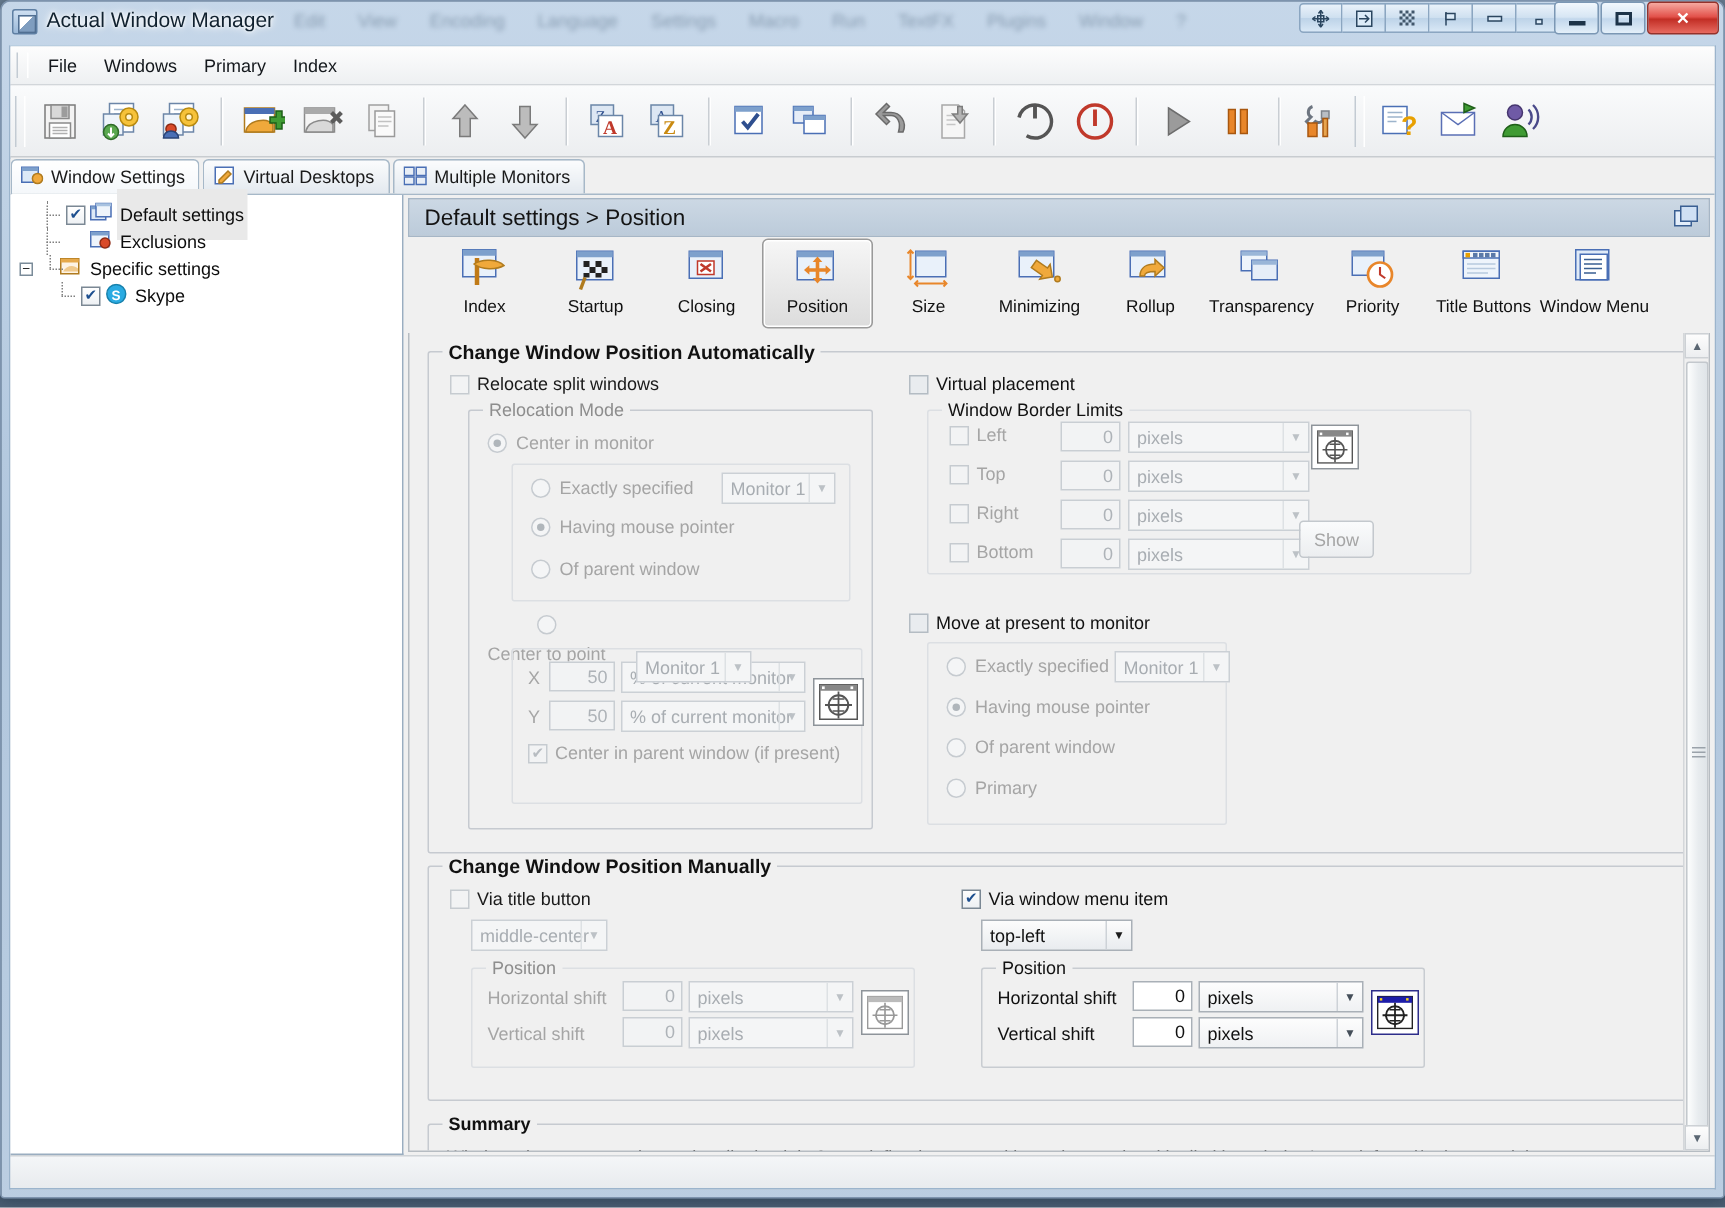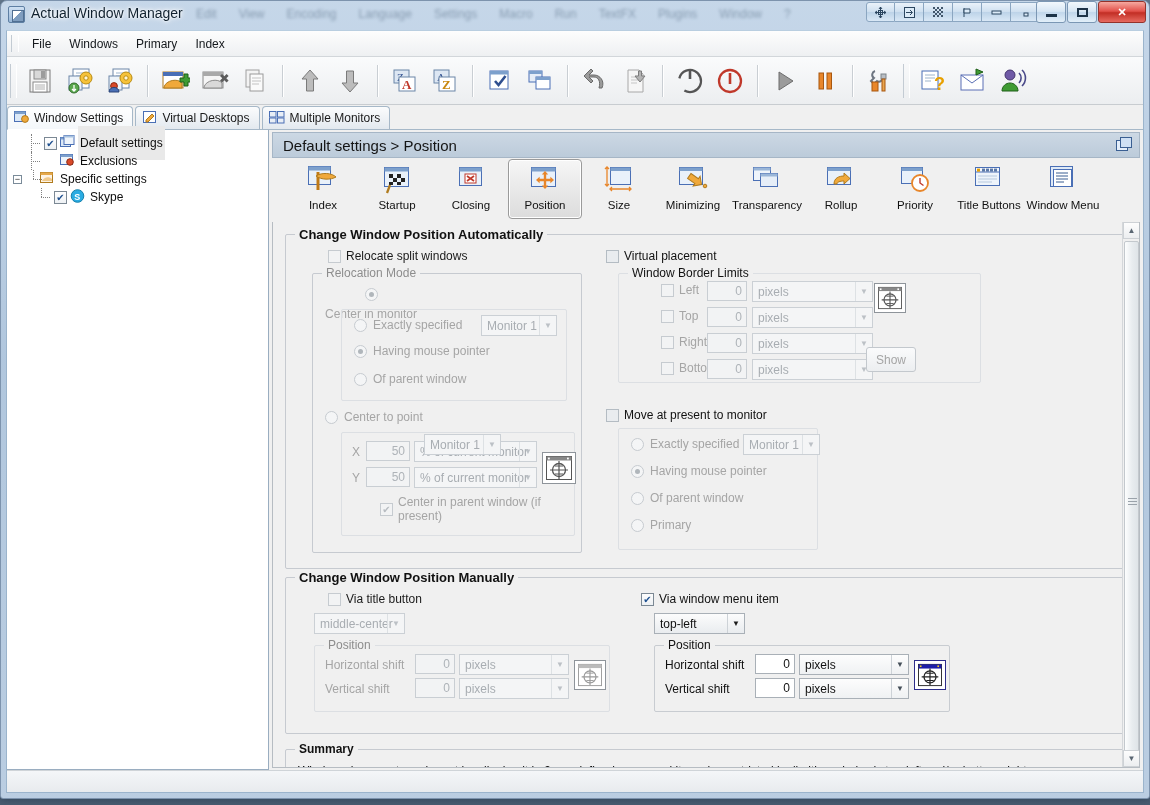--- a/index.html
+++ b/index.html
@@ -277,21 +277,21 @@
     font-size: 12px; color: #111;
   }
   .chk .box {
     width: 13px; height: 13px; flex: 0 0 13px;
     border: 1px solid #7b8894;
     background: linear-gradient(180deg,#fdfdfd,#edf0f3);
     display: flex; align-items: center; justify-content: center;
     font-size: 10px; color: #1d4f8f; line-height: 11px;
   }
   .chk.off .box { background: #e9ecef; border-color:#b4bcc3; }
-  .chk.dis { color: #a5a5a5; margin-left: 28px; }
+  .chk.dis { color: #a5a5a5; }
   .chk.dis .box { border-color: #c6cbd0; background: #f2f3f4; color:#b7bcc1; }
 
   .rad { display: inline-flex; align-items: center; gap: 6px; font-size: 12px; color: #111; }
   .rad .dot {
     width: 13px; height: 13px; flex: 0 0 13px; border-radius: 50%;
     border: 1px solid #8b949c; background: radial-gradient(circle at 40% 35%,#fff,#e7eaed);
     display:flex;align-items:center;justify-content:center;
   }
   .rad .dot i { width:5px;height:5px;border-radius:50%;background:#6e7880; display:none;}
   .rad.on .dot i { display:block; }
@@ -837,35 +837,35 @@
             <rect x="3.5" y="3.5" width="23" height="17" fill="#e9f1fa" stroke="#4a6fb5"></rect>
             <rect x="3.5" y="3.5" width="23" height="3.5" fill="#7da0cc"></rect>
             <path d="M12 13h9l0-3 6 6-6 6 0-3h-9z" fill="#f0a93b" stroke="#b07b1e" transform="rotate(35 19 16)"></path>
             <circle cx="29" cy="22" r="1.8" fill="#f0a93b" stroke="#b07b1e"></circle>
           </svg>
           <div class="ilabel">Minimizing</div>
         </div>
 
         <div class="ibtn">
           <svg width="34" height="32" viewBox="0 0 34 32">
+            <rect x="3.5" y="3.5" width="23" height="17" fill="#e9f1fa" stroke="#4a6fb5"></rect>
+            <rect x="3.5" y="3.5" width="23" height="3.5" fill="#7da0cc"></rect>
+            <path d="M10 20c0-6 5-8 10-8l0-3 6 5.5-6 5.5 0-3c-4 0-7 1-7 3z" fill="#f0a93b" stroke="#b07b1e"></path>
+          </svg>
+          <div class="ilabel">Rollup</div>
+        </div>
+
+        <div class="ibtn">
+          <svg width="34" height="32" viewBox="0 0 34 32">
             <rect x="3.5" y="3.5" width="17" height="13" fill="#eef4fb" stroke="#4a6fb5"></rect>
             <rect x="3.5" y="3.5" width="17" height="3" fill="#9ab6d8"></rect>
             <rect x="10.5" y="9.5" width="17" height="13" fill="#e6eef8" stroke="#4a6fb5"></rect>
             <rect x="10.5" y="9.5" width="17" height="3" fill="#9ab6d8"></rect>
           </svg>
           <div class="ilabel">Transparency</div>
-        </div>
-
-        <div class="ibtn">
-          <svg width="34" height="32" viewBox="0 0 34 32">
-            <rect x="3.5" y="3.5" width="23" height="17" fill="#e9f1fa" stroke="#4a6fb5"></rect>
-            <rect x="3.5" y="3.5" width="23" height="3.5" fill="#7da0cc"></rect>
-            <path d="M10 20c0-6 5-8 10-8l0-3 6 5.5-6 5.5 0-3c-4 0-7 1-7 3z" fill="#f0a93b" stroke="#b07b1e"></path>
-          </svg>
-          <div class="ilabel">Rollup</div>
         </div>
 
         <div class="ibtn">
           <svg width="34" height="32" viewBox="0 0 34 32">
             <rect x="3.5" y="3.5" width="21" height="16" fill="#e9f1fa" stroke="#4a6fb5"></rect>
             <rect x="3.5" y="3.5" width="21" height="3.5" fill="#7da0cc"></rect>
             <circle cx="22" cy="19" r="8" fill="#fff" stroke="#e8862a" stroke-width="1.8"></circle>
             <path d="M22 14v5l3.5 2.5" stroke="#c0392b" stroke-width="1.4" fill="none"></path>
           </svg>
           <div class="ilabel">Priority</div>
@@ -910,21 +910,21 @@
           <div class="gtitle">Change Window Position Automatically</div>
 
           <div class="chk off dis" style="position:absolute; left:14px; top:14px;">
             <span class="box"></span>
             <span style="color:#1a1a1a;">Relocate split windows</span>
           </div>
 
           <div class="group dim" style="left:26px; top:38px; width:270px; height:280px;">
             <div class="gtitle" style="color:#8d8d8d;">Relocation Mode</div>
 
-            <div class="rad on dis" style="position:absolute;left:12px;top:14px;flex-direction:column;">
+            <div class="rad on dis" style="position:absolute;left:12px;top:14px;">
               <span class="dot">
                   <i></i>
                 </span>
               <span>Center in monitor</span>
             </div>
 
             <div class="group" style="left:28px; top:35px; width:226px; height:92px; border-color:#dcdfe3;">
               <div class="rad dis" style="position:absolute;left:12px;top:8px;">
                 <span class="dot"></span>
                 <span>Exactly specified</span>
@@ -938,21 +938,21 @@
                     <i></i>
                   </span>
                 <span>Having mouse pointer</span>
               </div>
               <div class="rad dis" style="position:absolute;left:12px;top:62px;">
                 <span class="dot"></span>
                 <span>Of parent window</span>
               </div>
             </div>
 
-            <div class="rad dis" style="position:absolute;left:12px;top:136px;">
+            <div class="rad dis" style="position:absolute;left:12px;top:136px;flex-direction:column;">
               <span class="dot"></span>
               <span>Center to point</span>
             </div>
 
             <div class="group" style="left:28px; top:158px; width:234px; height:104px; border-color:#dcdfe3;">
               <span class="lbl dis" style="position:absolute;left:10px;top:12px;">X</span>
               <div class="txtin dis" style="position:absolute;left:24px;top:8px;width:44px;">
                 <span>50</span>
               </div>
               <div class="combo dis" style="position:absolute;left:72px;top:8px;width:123px;">
@@ -1134,21 +1134,21 @@
                 <path d="M14 6v18M5 15h18" stroke="#999" stroke-width="1.2"></path>
                 <path d="M10 11h8M10 19h8" stroke="#999" stroke-width="1"></path>
               </svg>
             </div>
           </div>
 
           <div class="chk" style="position:absolute;left:355px;top:14px;">
             <span class="box">✔</span>
             <span>Via window menu item</span>
           </div>
-          <div class="combo flat" style="position:absolute;left:368px;top:35px;width:91px;">
+          <div class="combo flat" style="position:absolute;left:368px;top:35px;width:101px;">
             <span>top-left</span>
             <span class="arw" style="color:#1b1b1b;">▼</span>
           </div>
 
           <div class="group" style="left:368px; top:67px; width:296px; height:67px; border-color:#c8ccd1;">
             <div class="gtitle" style="font-weight:normal; font-size:12px;">Position</div>
             <span class="lbl" style="position:absolute;left:10px;top:12px;">Horizontal shift</span>
             <div class="txtin" style="position:absolute;left:100px;top:8px;width:40px;">
               <span>0</span>
             </div>

